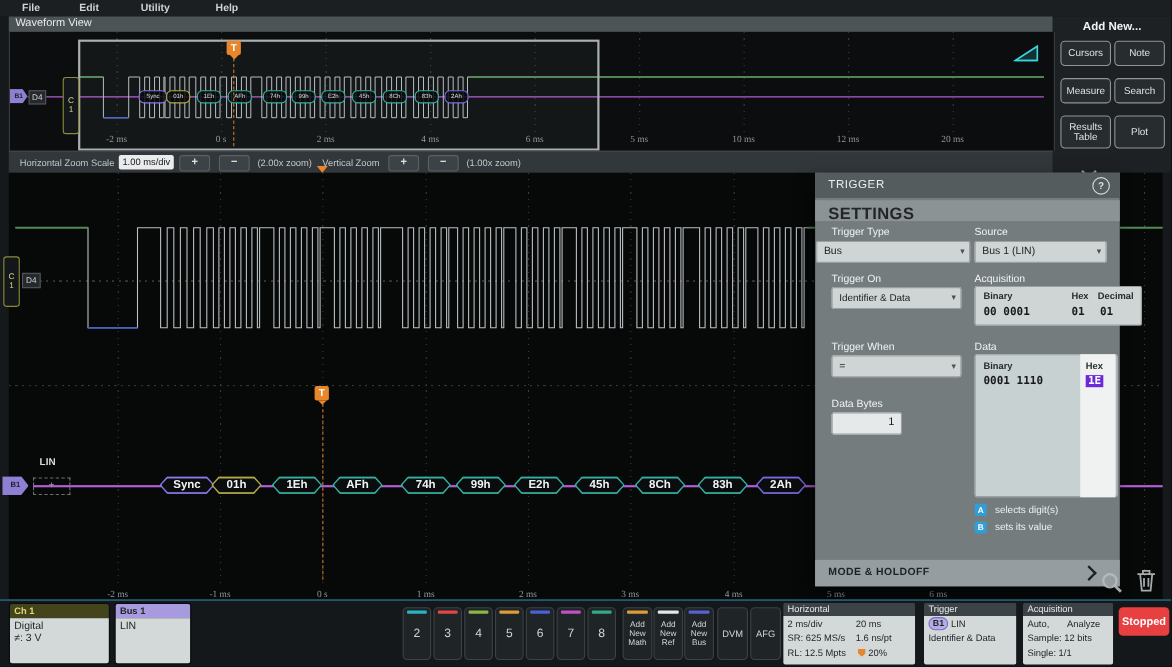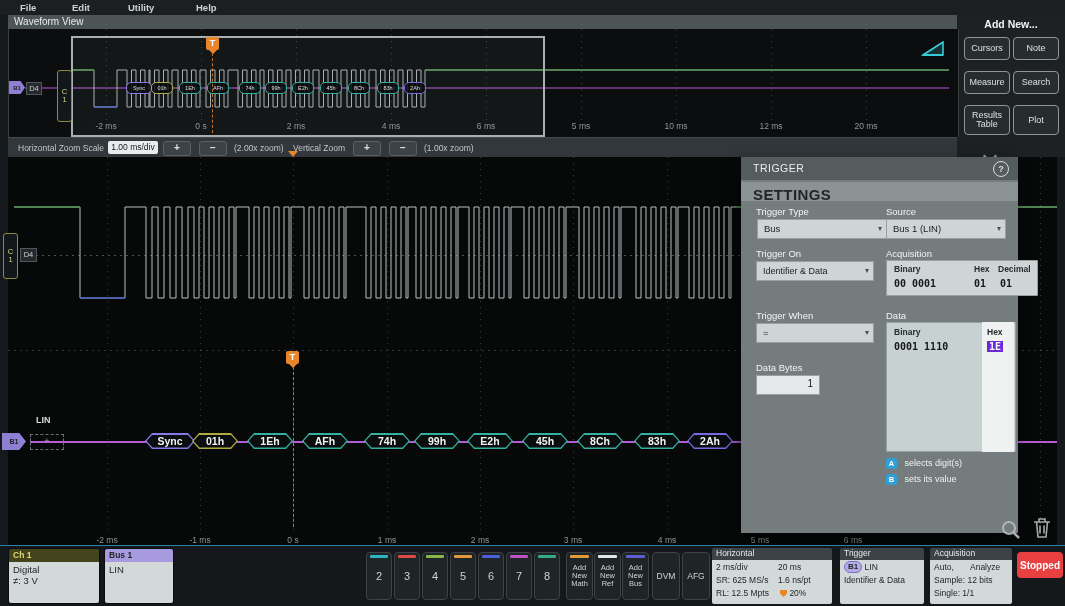--- a/index.html
+++ b/index.html
@@ -17,21 +17,21 @@
   .addnew-title{position:absolute;left:0;top:3px;width:100%;text-align:center;color:#f0f2f3;
                 font-size:10.5px;font-weight:bold;}
   .an-btn{position:absolute;width:44px;height:21px;background:#272c2e;border:1px solid #8f9598;
           border-radius:4px;color:#dce0e1;font-size:9px;display:flex;align-items:center;
           justify-content:center;text-align:center;line-height:9px;}
   
   .overview{position:absolute;left:8px;top:29px;width:949px;height:108px;background:#0b0d0e;
             border-left:1px solid #3a4042;border-right:1px solid #3a4042;}
   .vgrid{position:absolute;width:1px;background-image:repeating-linear-gradient(
           to bottom,rgba(255,255,255,.20) 0 1px,transparent 1px 6px);}
-  .tick{position:absolute;color:#8f979a;font-size:8.5px;transform:translateX(-50%);}
+  .tick{position:absolute;color:#8f979a;font-size:8.5px;transform:translateX(-50%);font-family:Liberation Serif, serif;}
   .zoombox{position:absolute;left:62px;top:7px;width:470px;height:97px;border:2px solid #a9afb1;
            background:rgba(200,210,212,.05);}
   .tflag{position:absolute;width:13px;height:13px;background:#e8862c;border-radius:2px;color:#fff;
          font-size:9px;font-weight:bold;text-align:center;line-height:13px;}
   .tflag:after{content:"";position:absolute;left:2.5px;top:13px;border-left:4px solid transparent;
          border-right:4px solid transparent;border-top:4px solid #e8862c;}
   .dashline-o{position:absolute;width:0;border-left:1px dashed rgba(232,134,44,.85);}
   .mbub{position:absolute;height:10px;top:53px;border:1px solid;border-radius:5px;
         background:rgba(8,10,11,.85);color:#d8dcde;font-size:5.5px;overflow:hidden;
         display:flex;align-items:center;justify-content:center;}
@@ -304,21 +304,21 @@
   <div class="tpanel">
     <div class="tp-head">
       <span class="tp-title">TRIGGER</span>
       <span class="helpcirc" style="left:252px;top:4px">?</span>
     </div>
     <div class="tp-tab">
       <span>SETTINGS</span>
     </div>
 
     <span class="flabel" style="left:15px;top:49px">Trigger Type</span>
-    <div class="dd" style="left:16px;top:62px;width:130px">
+    <div class="dd" style="left:1px;top:62px;width:140px">
       <span>Bus</span>
       <span class="caret">▾</span>
     </div>
     <span class="flabel" style="left:145px;top:49px">Source</span>
     <div class="dd" style="left:145px;top:62px;width:120px">
       <span>Bus 1 (LIN)</span>
       <span class="caret">▾</span>
     </div>
 
     <span class="flabel" style="left:15px;top:91px">Trigger On</span>
@@ -358,20 +358,24 @@
 
     <div class="hint" style="left:145px;top:301px">
       <span class="knob">A</span>
       <span style="margin-left:5px">selects digit(s)</span>
     </div>
     <div class="hint" style="left:145px;top:317px">
       <span class="knob">B</span>
       <span style="margin-left:5px">sets its value</span>
     </div>
 
+    <div class="mode-bar">
+      <span>MODE &amp; HOLDOFF</span>
+      <span class="chev" style="left:244px;top:7px;border-color:#1d2122;transform:rotate(-45deg)"></span>
+    </div>
   </div>
 
   <svg class="iconbtn" style="left:1000px;top:519px" width="22" height="22">
     <circle cx="9" cy="9" r="6" fill="none" stroke="#b8bec0" stroke-width="2"></circle>
     <line x1="13.5" y1="13.5" x2="19" y2="19" stroke="#b8bec0" stroke-width="2.5"></line>
   </svg>
   <svg class="iconbtn" style="left:1032px;top:516px" width="20" height="24">
     <path d="M2 6 H18 M7 6 V3 H13 V6 M4.5 6 L6 21 H14 L15.5 6 M8 9.5 V17.5 M12 9.5 V17.5" fill="none" stroke="#b8bec0" stroke-width="1.6"></path>
   </svg>
 

